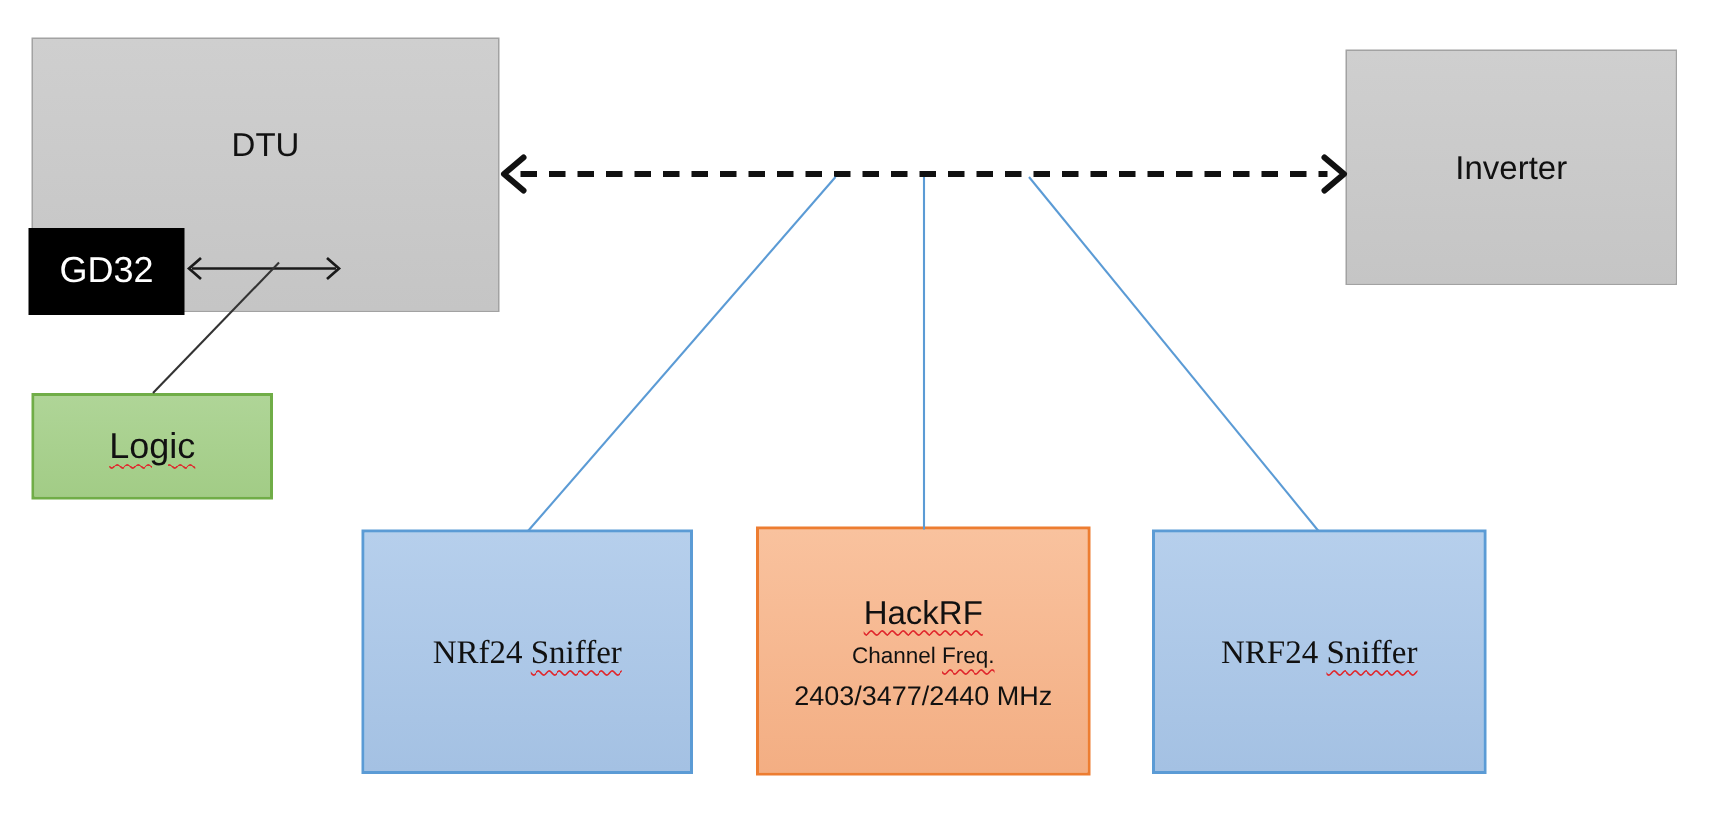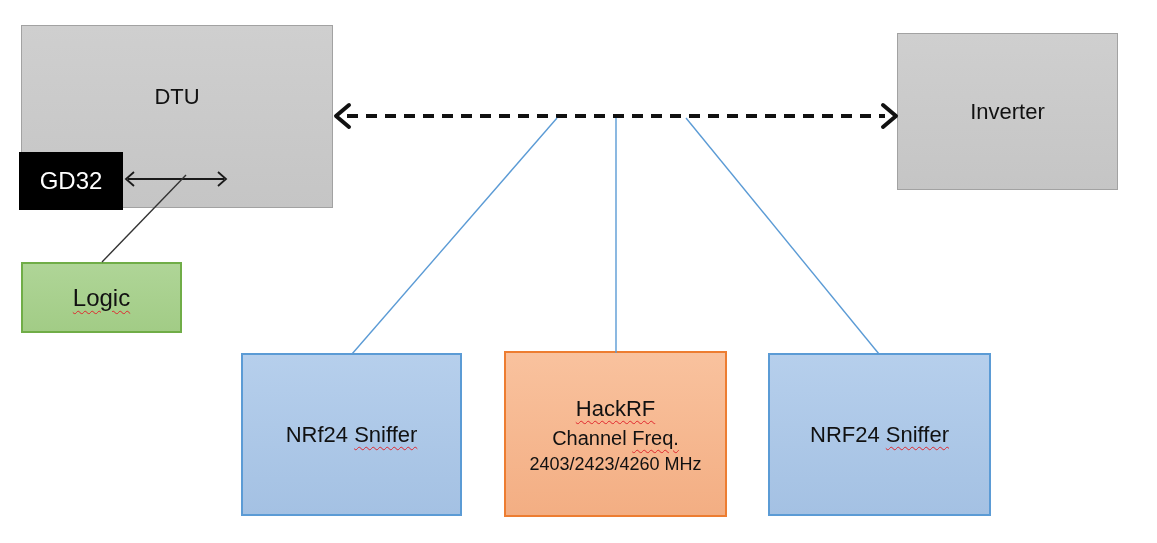--- a/index.html
+++ b/index.html
@@ -29,28 +29,29 @@
     background:#000;
     color:#fff;
   }
   .green{
     background:linear-gradient(180deg,#afd597 0%,#a2cc86 100%);
     border:2px solid #70AD47;
   }
   .blue{
     background:linear-gradient(180deg,#b6cfec 0%,#a4c1e3 100%);
     border:2px solid #5B9BD5;
+    font-family:Liberation Serif, serif;
   }
   .orange{
     background:linear-gradient(180deg,#f9c29e 0%,#f3ae83 100%);
     border:2px solid #ED7D31;
   }
   .t22{font-size:22px;line-height:33px;}
   .t24{font-size:24px;line-height:28px;}
-  .sub17{font-size:20px;line-height:26px;}
+  .sub17{font-size:15px;line-height:26px;}
   .sub18{font-size:18px;line-height:26px;}
   .sq{
     text-decoration-line:underline;
     text-decoration-style:wavy;
     text-decoration-color:#E0262C;
     text-decoration-thickness:1px;
     text-underline-offset:4px;
   }
   
   .dtu{left:21px;top:25px;width:312px;height:183px;}
@@ -113,20 +114,20 @@
     <div>Inverter</div>
   </div>
 
   <div class="box blue snifferL t22">
     <div><span>NRf24 </span><span class="sq">Sniffer</span></div>
   </div>
 
   <div class="box orange hackrf">
     <div class="t22"><span class="sq">HackRF</span></div>
     <div class="sub17"><span>Channel </span><span class="sq">Freq.</span></div>
-    <div class="sub18">2403/2423/4260 MHz</div>
+    <div class="sub18">2403/3477/2440 MHz</div>
   </div>
 
   <div class="box blue snifferR t22">
     <div><span>NRF24 </span><span class="sq">Sniffer</span></div>
   </div>
 
 </div>
 
 </body></html>

